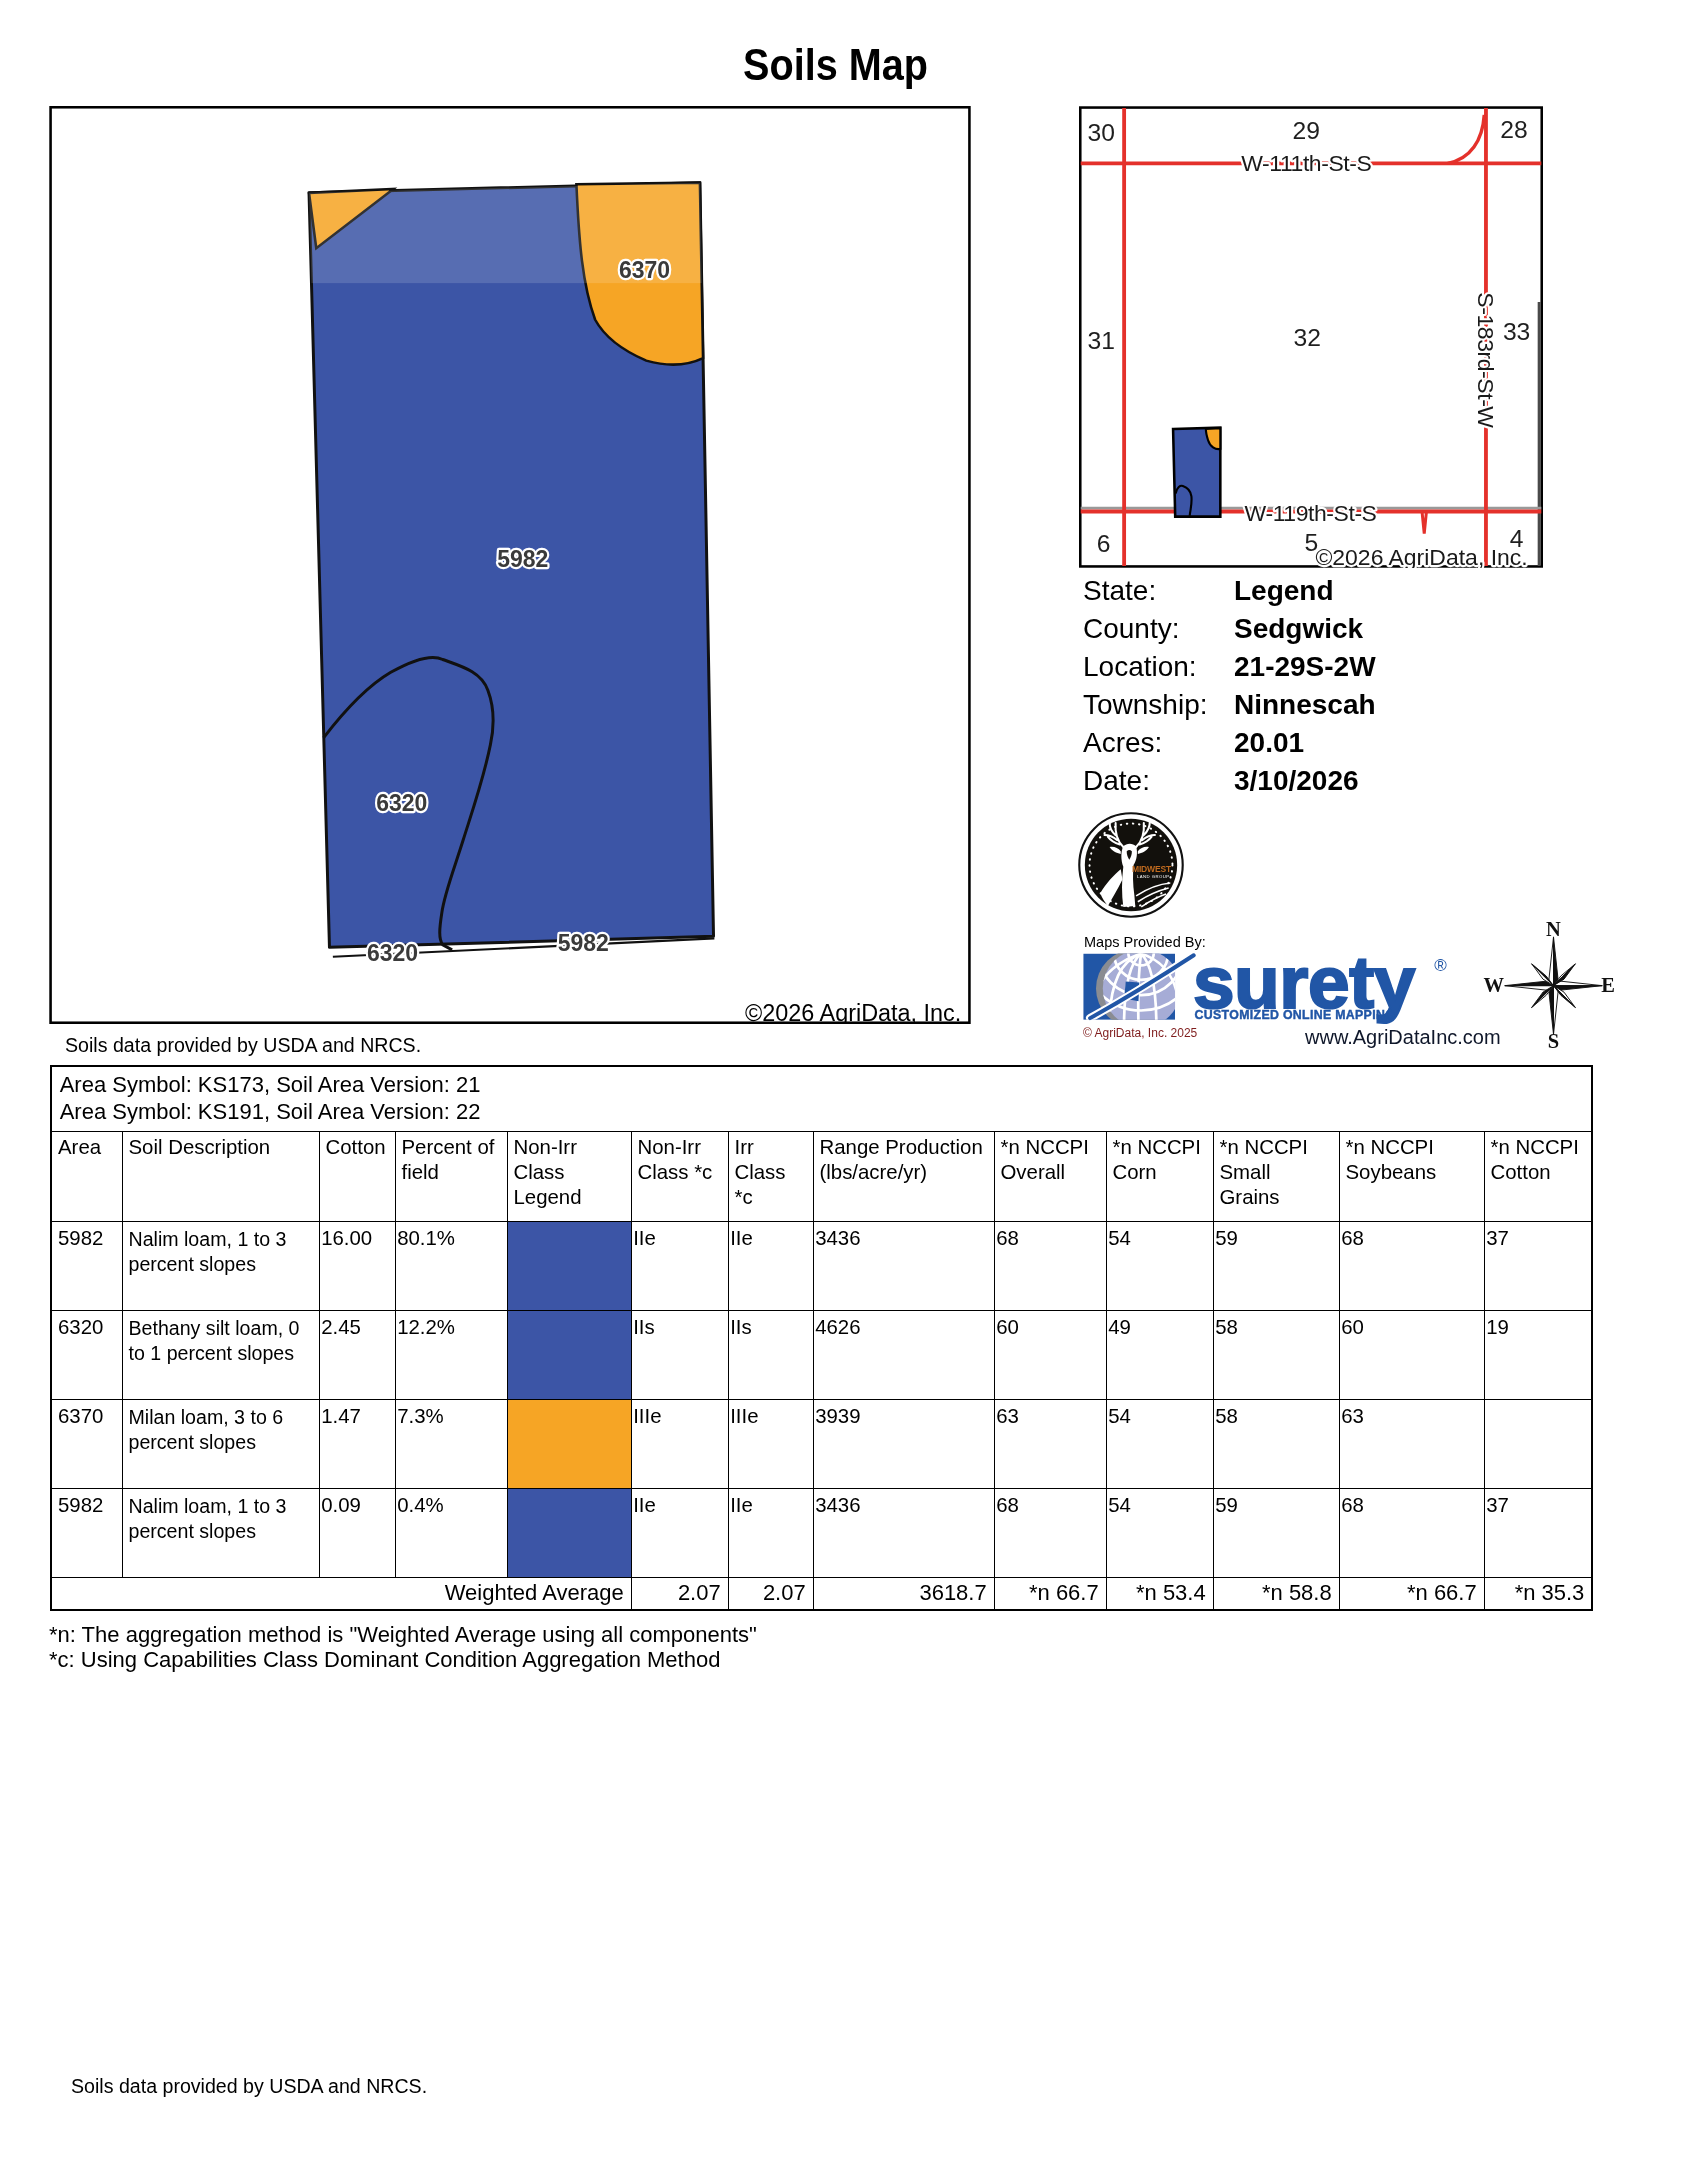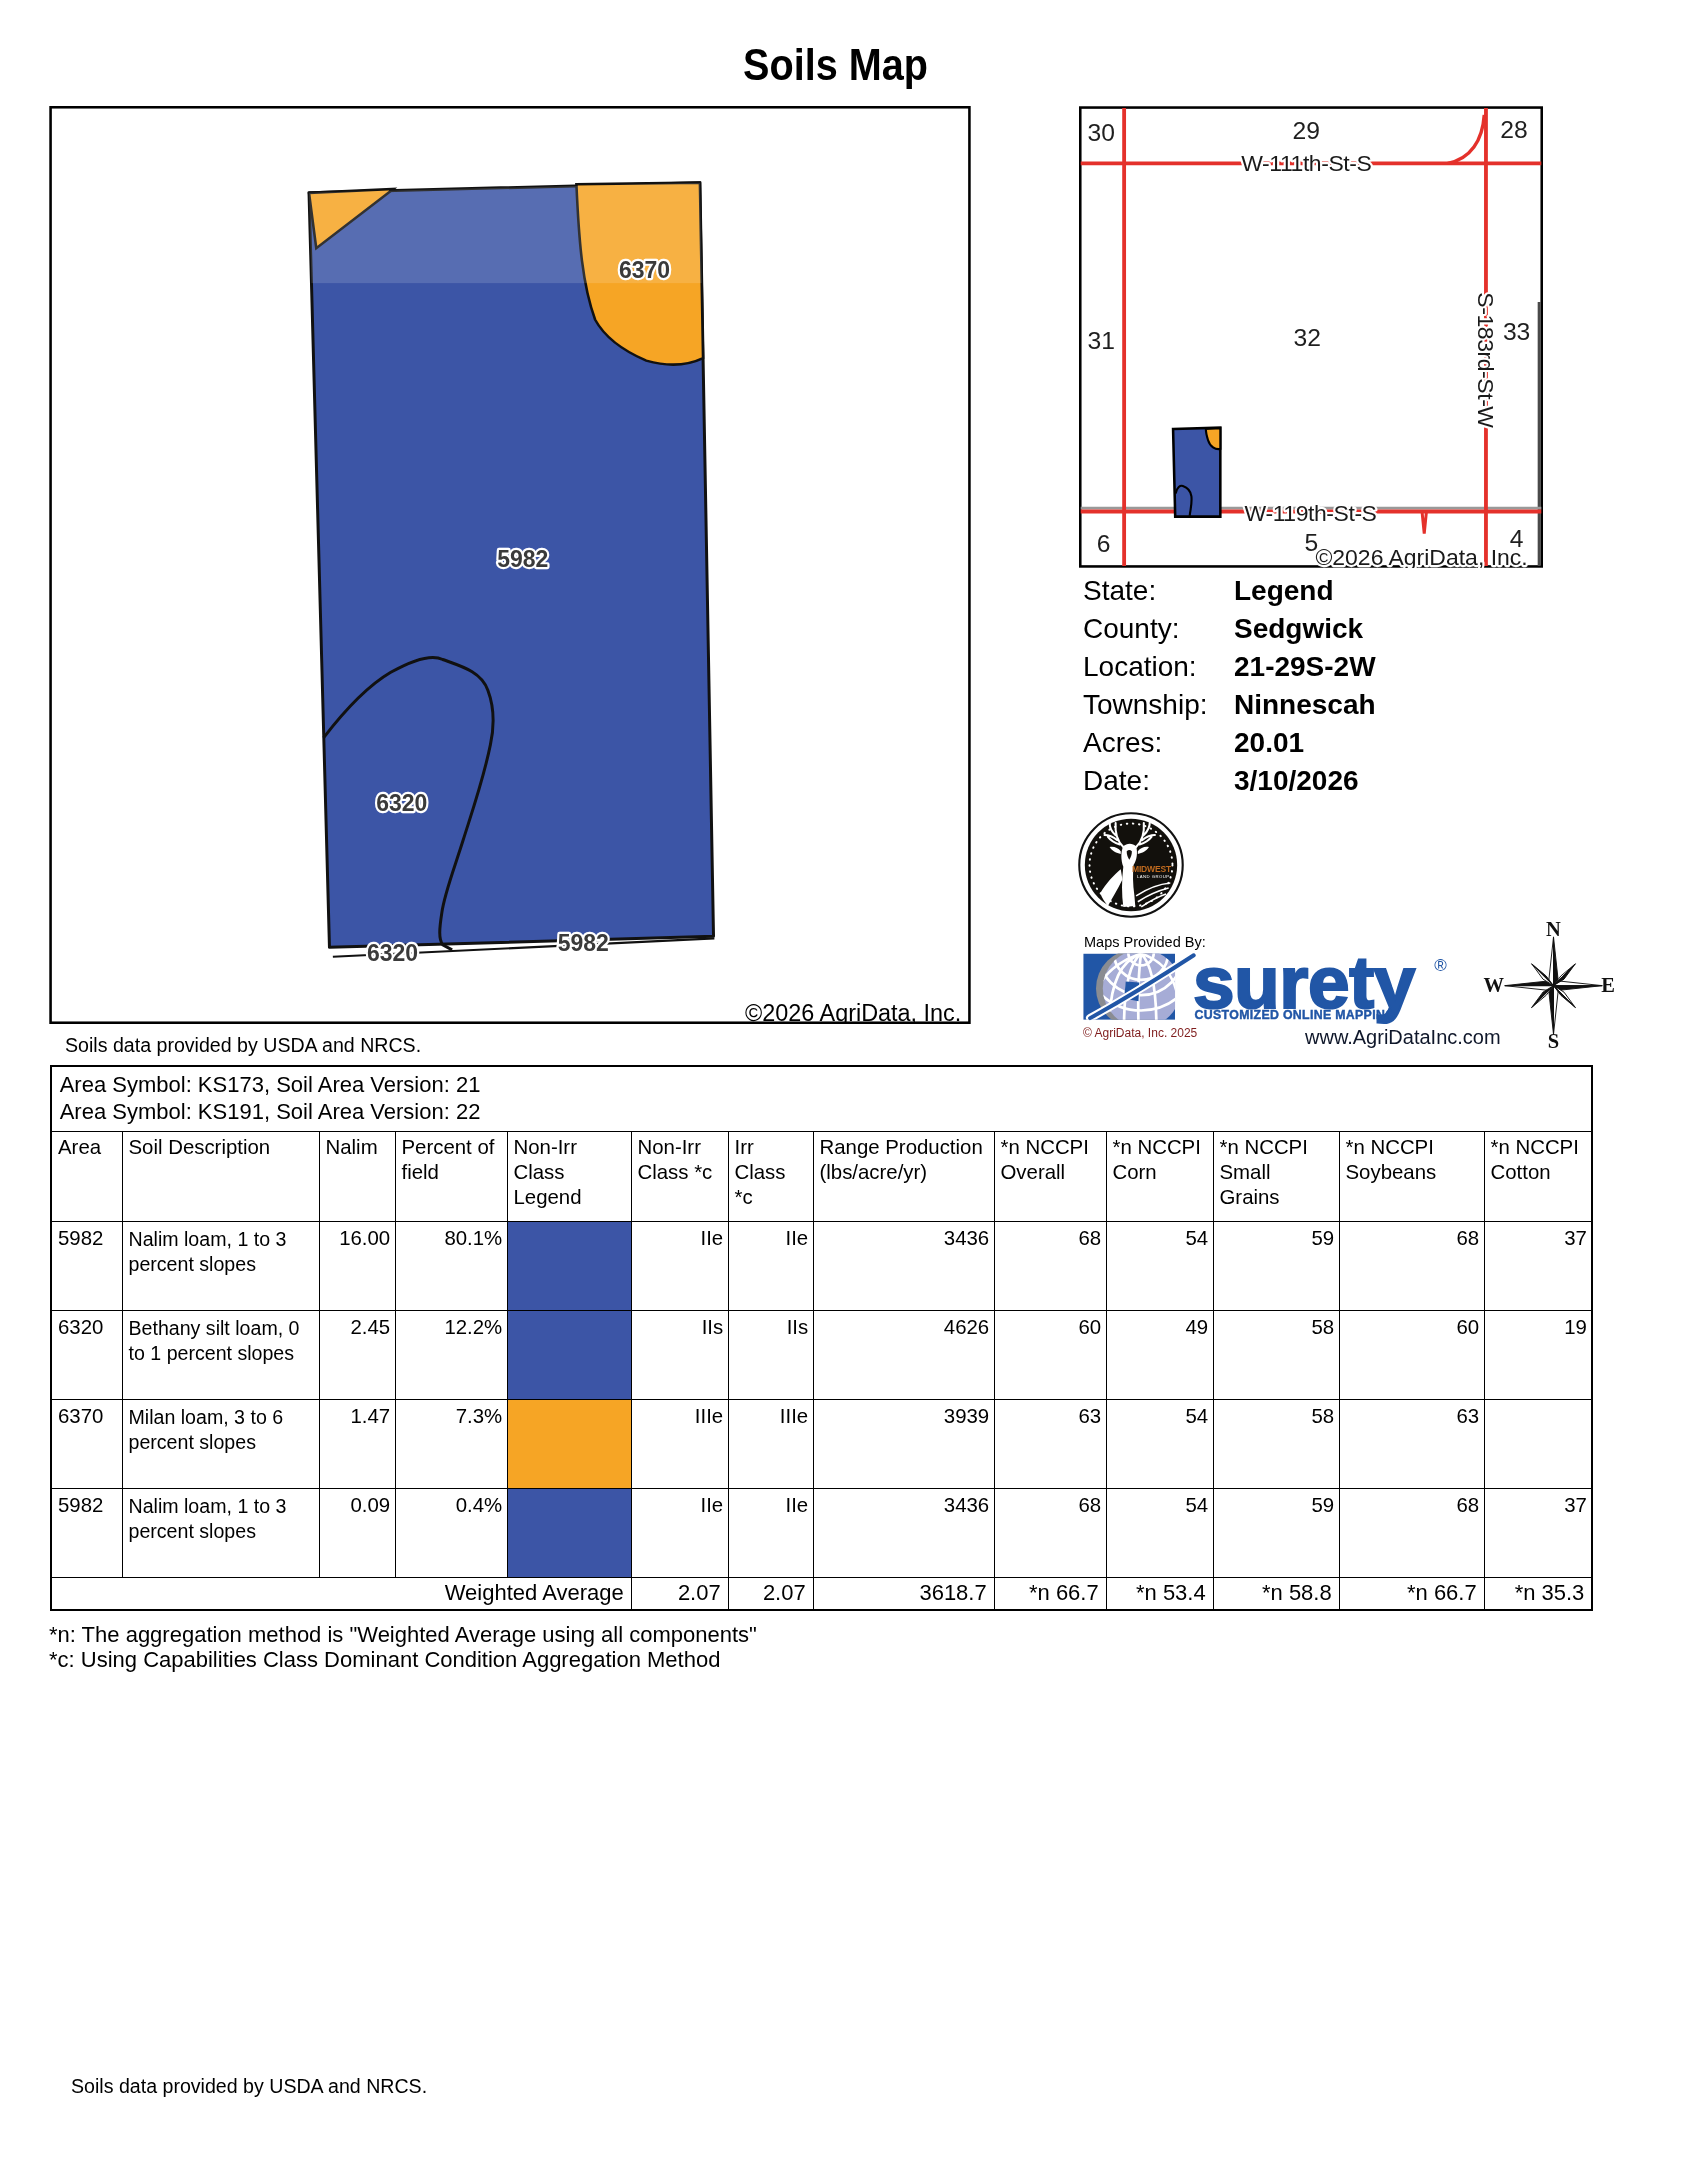--- a/index.html
+++ b/index.html
@@ -244,21 +244,21 @@
 </colgroup>
 
 <tbody>
         <tr style="height:65px">
           <td colspan="13" style="border:1.7px solid #000;vertical-align:top;padding:4.3px 0 0 7.7px;font-size:22px;line-height:27px">Area Symbol: KS173, Soil Area Version: 21<br>Area Symbol: KS191, Soil Area Version: 22</td>
         </tr>
 
 <tr style="height:90px">
 <td class="h">Area</td>
           <td class="h">Soil Description</td>
-          <td class="h">Nalim</td>
+          <td class="h">Cotton</td>
           <td class="h">Percent of field</td>
           <td class="h">Non-Irr<br>Class<br>Legend</td>
           <td class="h">Non-Irr<br>Class *c</td>
           <td class="h">Irr<br>Class<br>*c</td>
           <td class="h">Range Production (lbs/acre/yr)</td>
           <td class="h">*n NCCPI Overall</td>
           <td class="h">*n NCCPI Corn</td>
           <td class="h">*n NCCPI<br>Small<br>Grains</td>
           <td class="h">*n NCCPI Soybeans</td>
           <td class="h">*n NCCPI Cotton</td>
@@ -339,20 +339,20 @@
           <td class="w">*n 66.7</td>
           <td class="w">*n 35.3</td>
         </tr>
 </tbody>
     </table>
 </div>
 <style>
 td.h{border:1.7px solid #000;vertical-align:top;padding:3.4px 1.7px 0 6px;font-size:20.4px;line-height:25px;overflow:hidden}
 td.c{border:1.7px solid #000;vertical-align:top;padding:5.1px 1.7px 0 6px;font-size:20.4px;overflow:hidden}
 td.d{border:1.7px solid #000;vertical-align:top;padding:5.1px 8.5px 0 6px;font-size:19.6px;line-height:25px;overflow:hidden}
-td.n{border:1.7px solid #000;vertical-align:top;padding:5.1px 4.3px 0 1.7px;font-size:20.4px;text-align:right;overflow:hidden}
+td.n{border:1.7px solid #000;vertical-align:top;padding:5.1px 4.3px 0 1.7px;font-size:20.4px;overflow:hidden}
 td.w{border:1.7px solid #000;vertical-align:middle;padding:0 6.8px;font-size:22px;font-weight:normal;text-align:right;overflow:hidden}
 </style>
 
 <div class="abs" style="left:49px;top:1622px;font-size:22px;line-height:25px">*n: The aggregation method is "Weighted Average using all components"<br>*c: Using Capabilities Class Dominant Condition Aggregation Method</div>
 
 <div class="abs" style="left:71px;top:2075px;font-size:19.6px">Soils data provided by USDA and NRCS.</div>
 
 
 </body></html>

